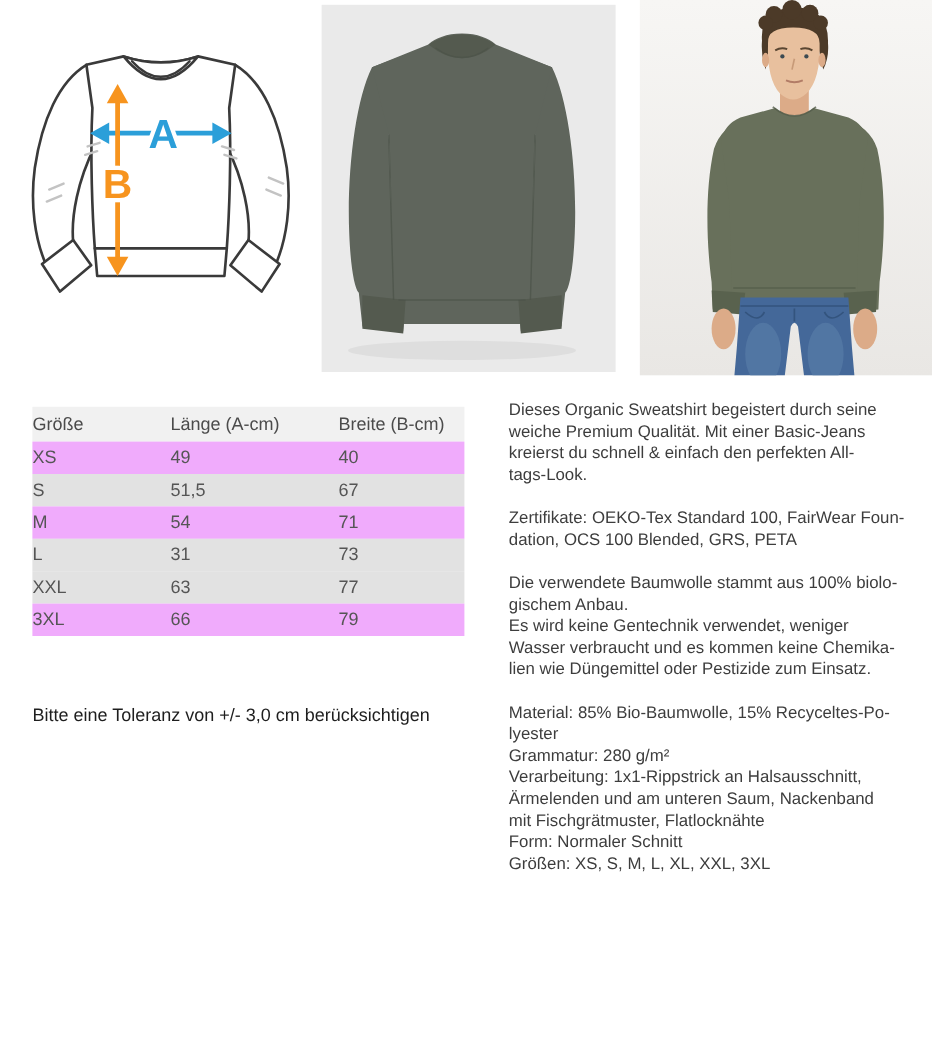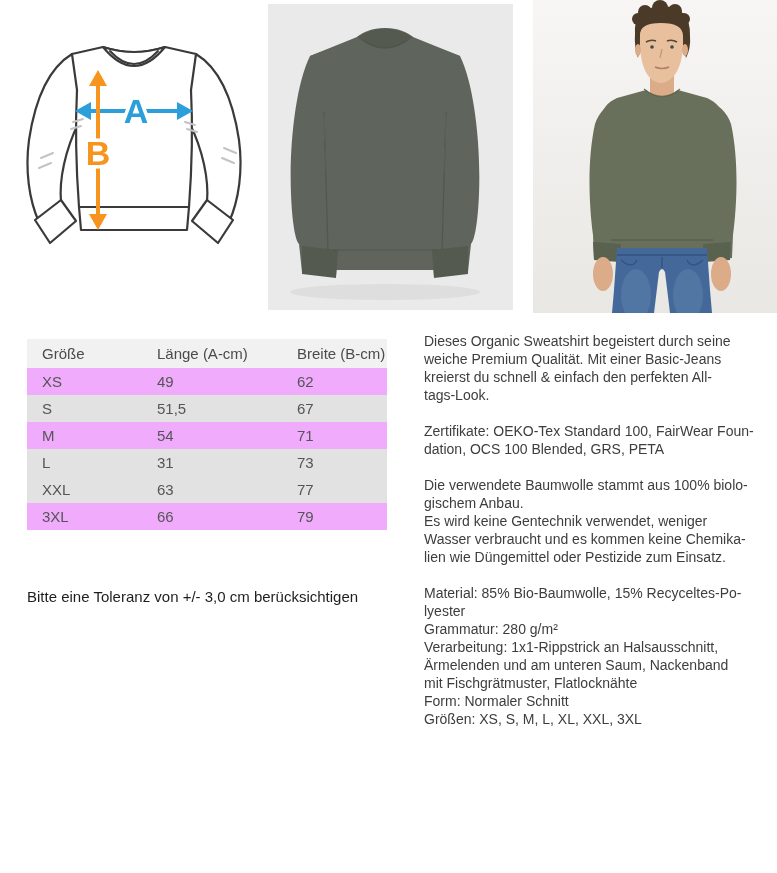--- a/index.html
+++ b/index.html
@@ -26,21 +26,21 @@
   .model-seam{fill:none;stroke:#545d4a;stroke-width:1.4;opacity:.8;}
   .jeans-seam{fill:none;stroke:#2f4f77;stroke-width:1.4;opacity:.8;}
   .jeans-wash{fill:#5d81ab;opacity:.55;}
   .skin{fill:#e8c09e;}
   .skin-dark{fill:#dcab88;}
   .hair{fill:#4c3a28;}
 
   
   .size-table{position:absolute;left:27px;top:339px;width:360px;font-size:15px;color:#555;}
   .trow{display:grid;grid-template-columns:115px 140px 105px;height:27px;align-items:center;}
-  .trow>div{padding-left:15px;white-space:nowrap;}
+  .trow>div{white-space:nowrap;}
   .thead{height:29px;background:#f1f1f1;color:#4b4b4b;}
   .r-light{background:#f0abfc;}
   .r-dark{background:#e2e2e2;}
 
   .tolerance{position:absolute;left:27px;top:588px;width:360px;
              font-size:15px;color:#1e1e1e;}
 
   
   .description{position:absolute;left:412px;top:332px;width:352px;
                font-size:14px;line-height:18px;color:#3d3d3d;}
@@ -162,21 +162,21 @@
 
   <div class="size-table">
     <div class="trow thead">
       <div>Größe</div>
       <div>Länge (A-cm)</div>
       <div>Breite (B-cm)</div>
     </div>
     <div class="trow r-light">
       <div>XS</div>
       <div>49</div>
-      <div>62</div>
+      <div>40</div>
     </div>
     <div class="trow r-dark">
       <div>S</div>
       <div>51,5</div>
       <div>67</div>
     </div>
     <div class="trow r-light">
       <div>M</div>
       <div>54</div>
       <div>71</div>

